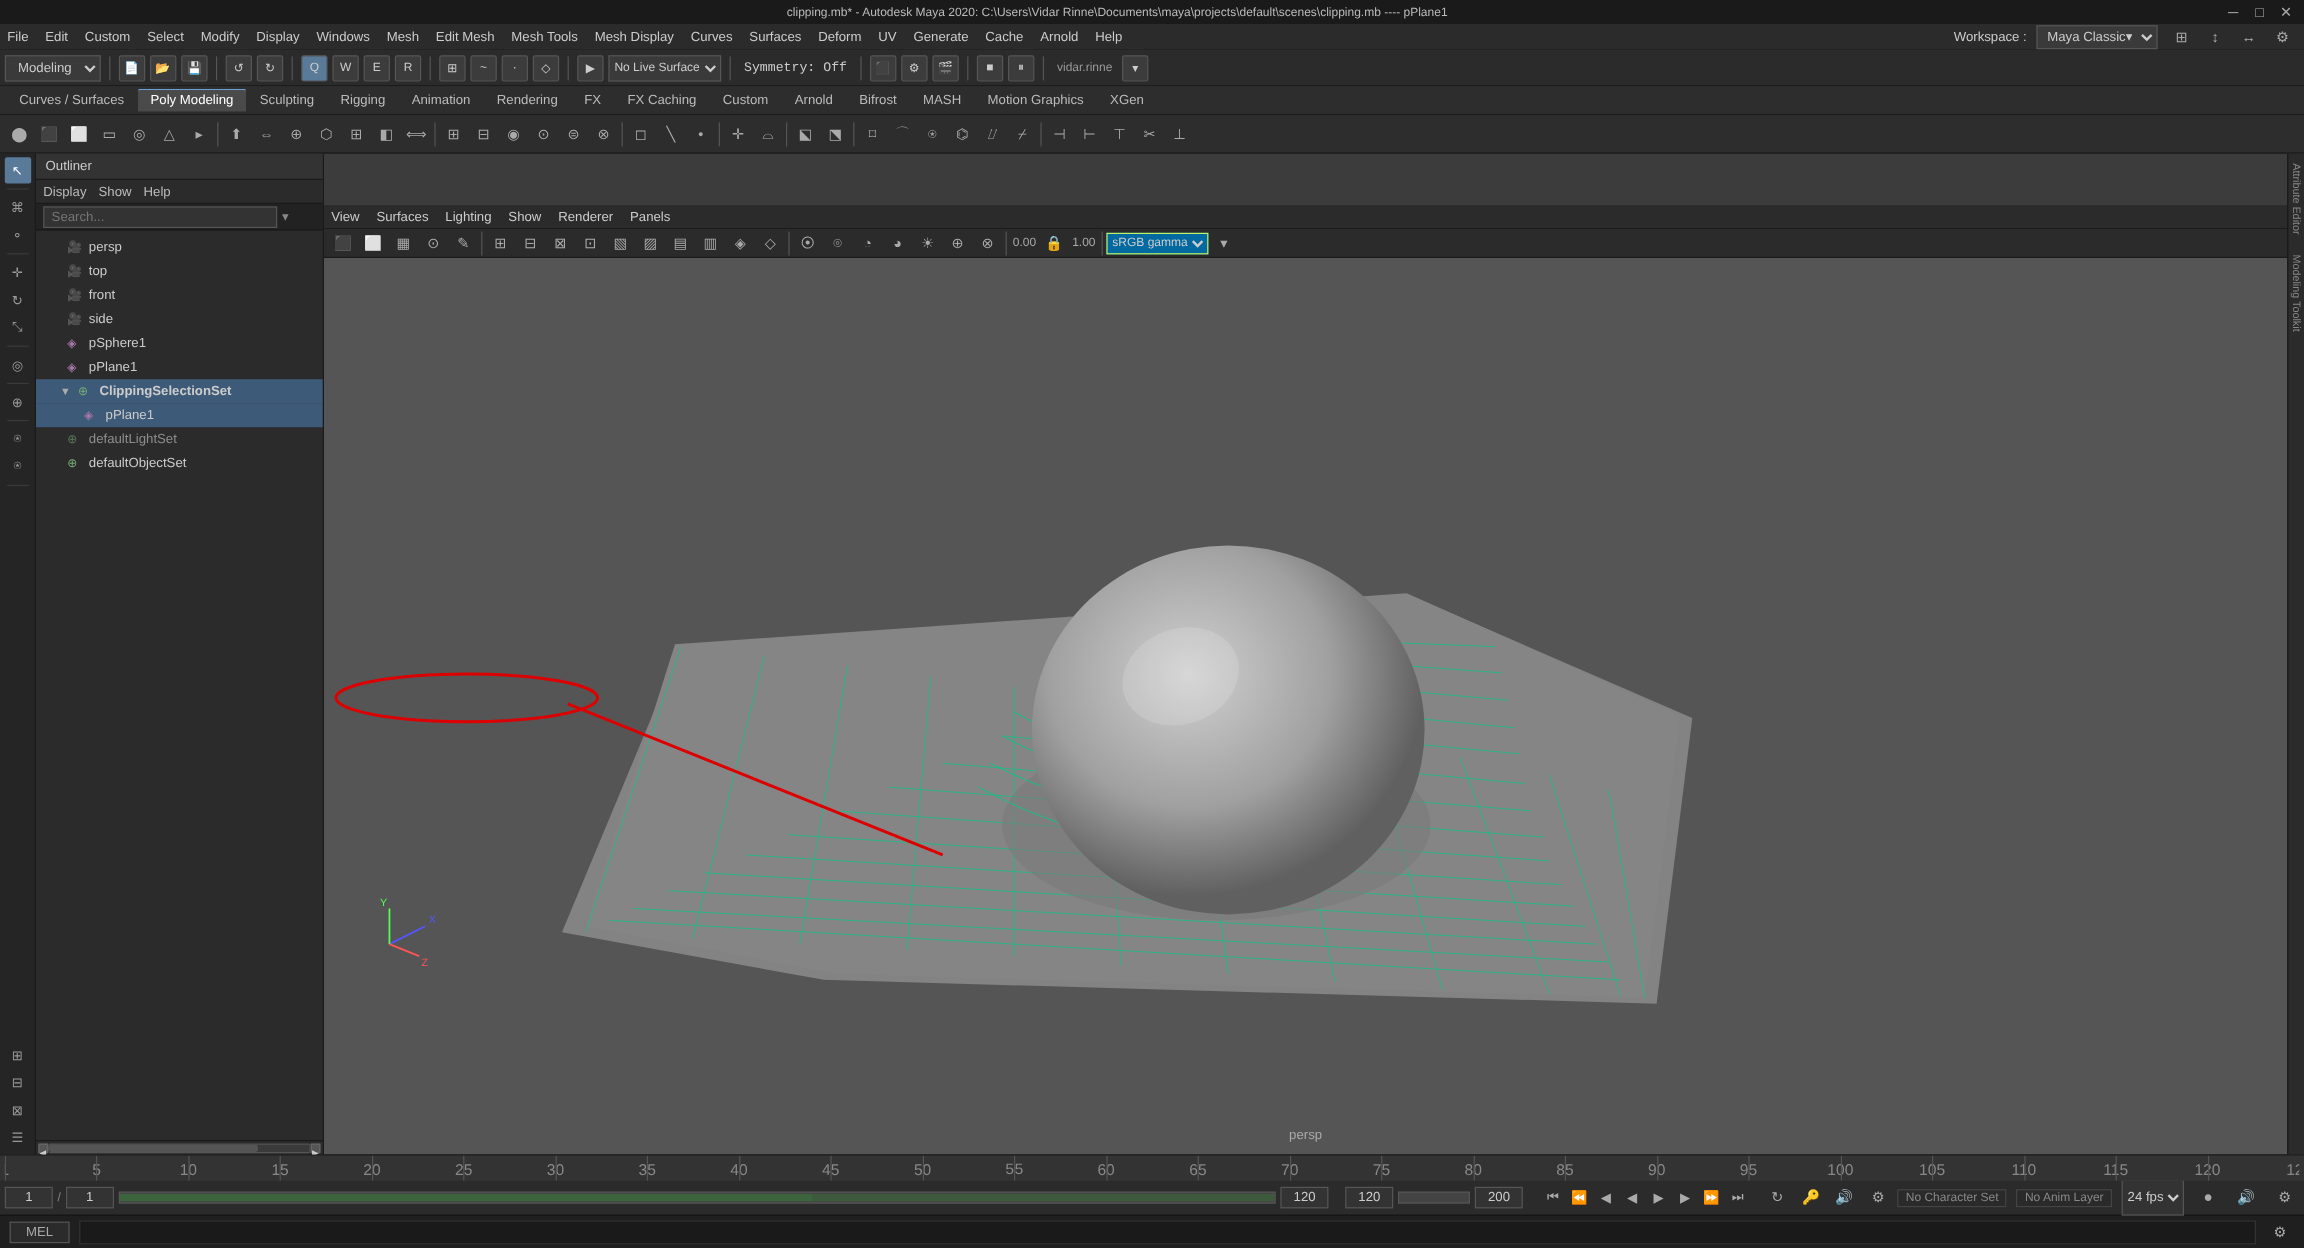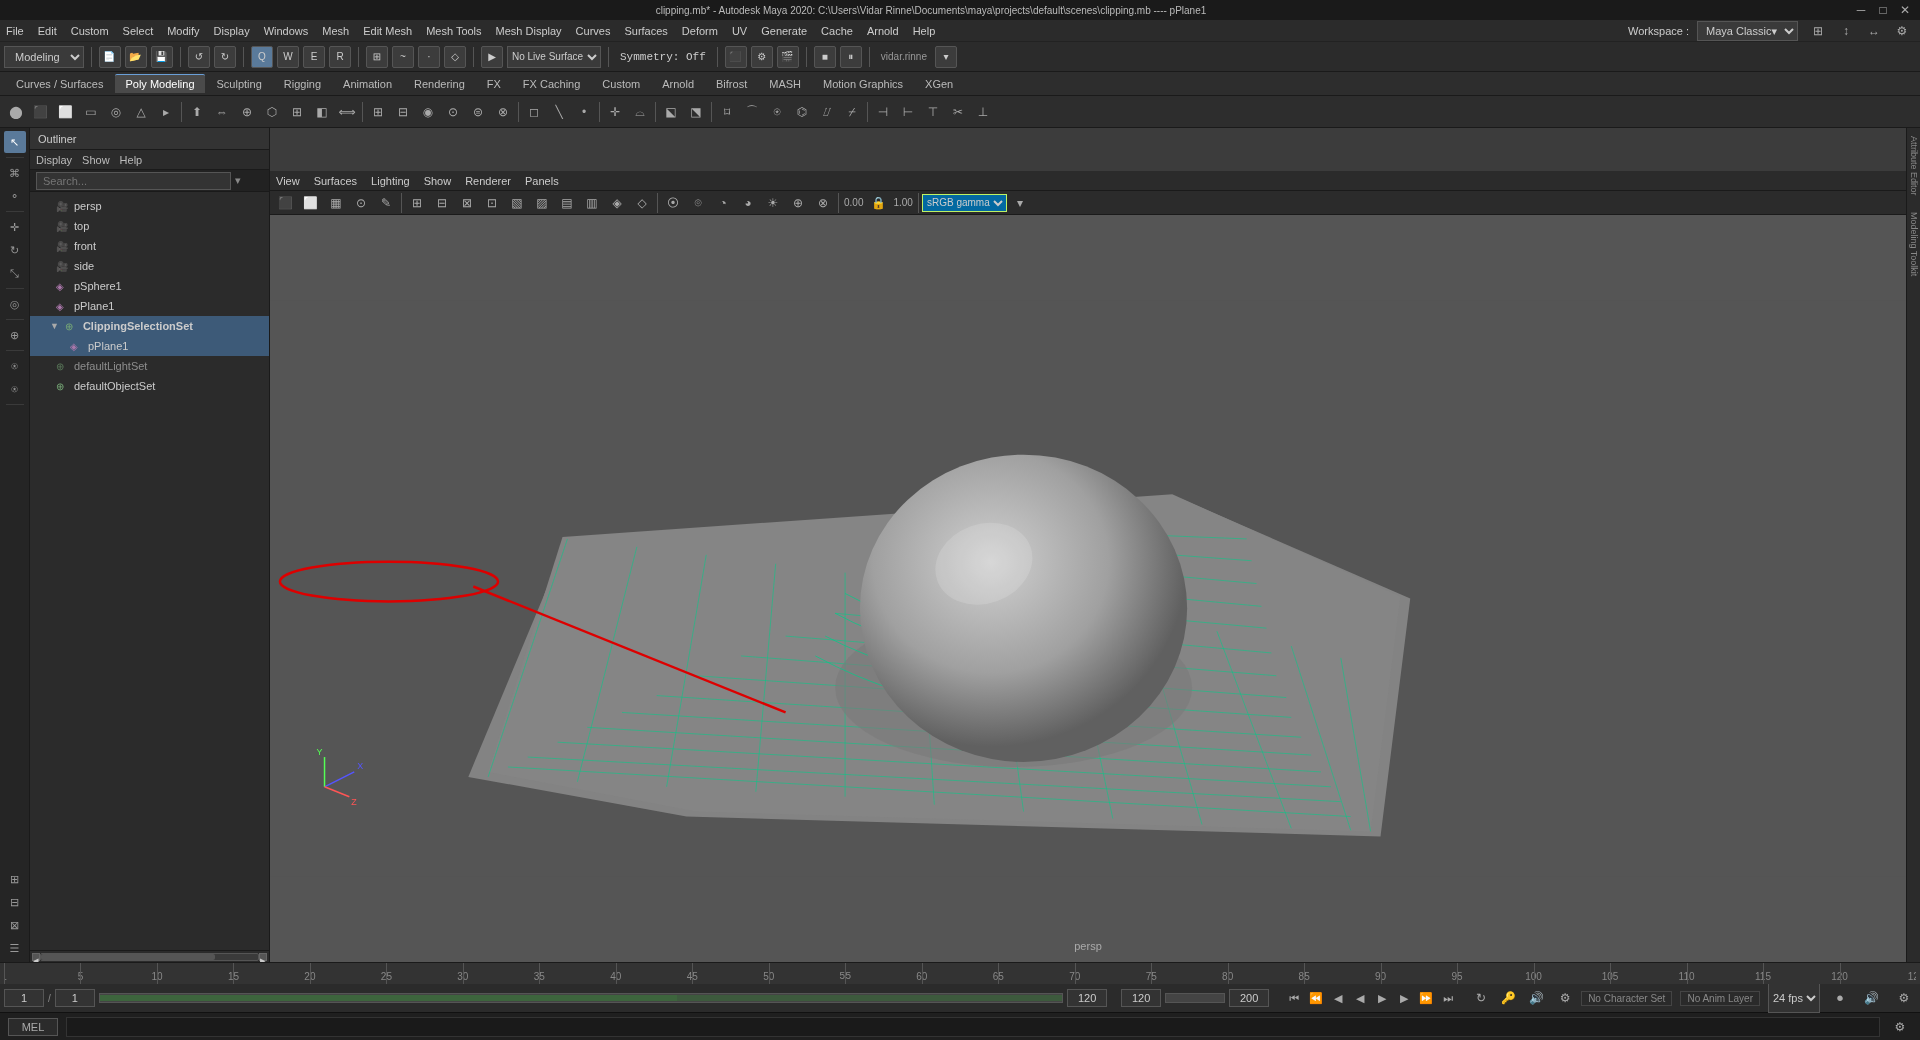--- a/index.html
+++ b/index.html
@@ -325,21 +325,21 @@
     
     .tick-mark {
       position: absolute;
       top: 0; bottom: 0;
       width: 1px;
       background: #555;
     }
     .tick-label {
       position: absolute;
       bottom: 2px;
-      font-size: 10px;
+      font-size: 13px;
       color: #888;
       transform: translateX(-50%);
     }
     .play-btn {
       width: 18px; height: 18px;
       display: flex; align-items: center; justify-content: center;
       cursor: pointer; color: #aaa; font-size: 11px;
     }
 
     

